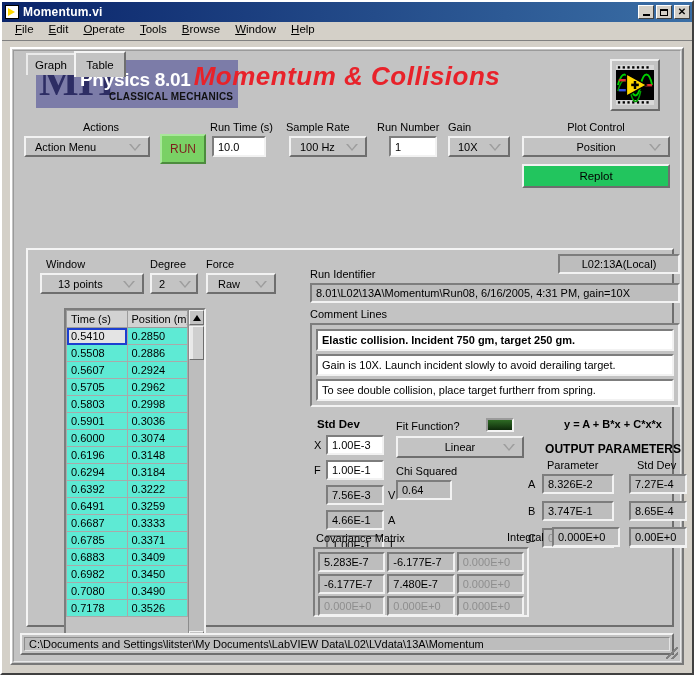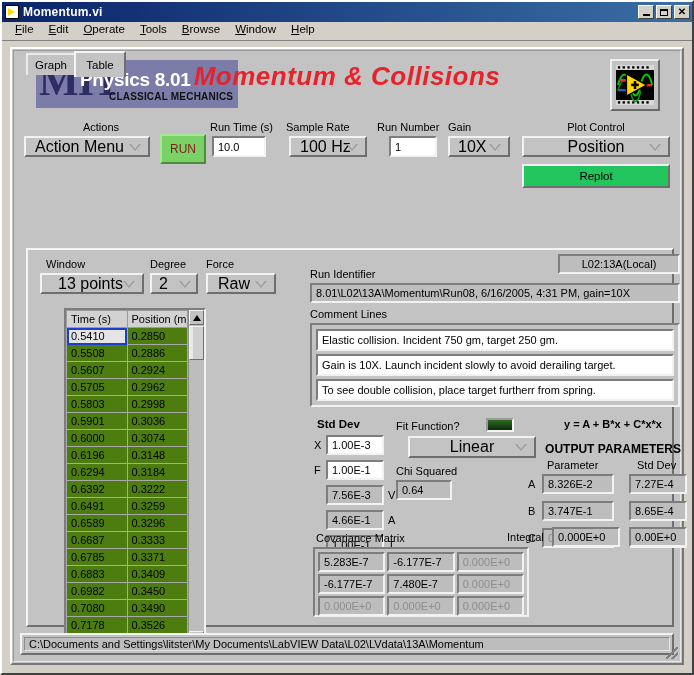--- a/index.html
+++ b/index.html
@@ -139,21 +139,21 @@
   
   .lbl { font-size: 11px; color: #000; white-space: nowrap; }
   .lbl-b { font-size: 11.5px; color: #000; font-weight: bold; white-space: nowrap; }
 
   .ring {
     background: #c3c3c3;
     border: 2px solid #f2f2f2;
     border-right-color: #6e6e6e; border-bottom-color: #6e6e6e;
     display: flex; align-items: center; justify-content: center;
     position: relative;
-    font-size: 16px; color: #000;
+    font-size: 11px; color: #000;
     height: 21px; cursor: default; text-align: right;
   }
   .ring .arrow {
     position: absolute; right: 7px; top: 50%;
     margin-top: -3px;
     width: 0; height: 0;
     border-left: 6px solid transparent;
     border-right: 6px solid transparent;
     border-top: 7px solid #9d9d9d;
   }
@@ -232,21 +232,21 @@
     background: #c3c3c3;
     border: 2px solid #7d7d7d;
     border-right-color: #f2f2f2; border-bottom-color: #f2f2f2;
   }
   .tbl { border-collapse: collapse; width: 100%; table-layout: fixed; }
   .tbl th, .tbl td {
     font-size: 11px; font-weight: normal; color: #000;
     height: 17px; padding: 0 0 0 4px;
     text-align: left;
     border: 1px solid #a9a9a9;
-    background: #4d7c0f;
+    background: #5eead4;
     overflow: hidden; white-space: nowrap;
   }
   .tbl th { background: #d2d2d2; border-color:#9c9c9c; }
   .tbl td.sel { outline: 2px solid #1c3fd0; outline-offset: -2px; background:#e4e4e4; }
 
   .vscroll {
     position: absolute; top: 0; right: 0; bottom: 0; width: 16px;
     background: #bdbdbd;
     border-left: 1px solid #8c8c8c;
   }
@@ -504,24 +504,20 @@
                   </tr>
                   <tr>
                     <td>0.6392</td>
                     <td>0.3222</td>
                   </tr>
                   <tr>
                     <td>0.6491</td>
                     <td>0.3259</td>
                   </tr>
                   <tr>
-                    <td>0.6589</td>
-                    <td>0.3296</td>
-                  </tr>
-                  <tr>
                     <td>0.6687</td>
                     <td>0.3333</td>
                   </tr>
                   <tr>
                     <td>0.6785</td>
                     <td>0.3371</td>
                   </tr>
                   <tr>
                     <td>0.6883</td>
                     <td>0.3409</td>
@@ -555,21 +551,21 @@
       <div class="lbl" style="position:absolute;left:282px;top:18px;">Run Identifier</div>
       <div class="field-g" style="position:absolute;left:530px;top:4px;width:122px;height:20px;justify-content:center;padding-left:0;">
         <span>L02:13A(Local)</span>
       </div>
       <div class="field-g" style="position:absolute;left:282px;top:33px;width:370px;height:20px;">
         <span>8.01\L02\13A\Momentum\Run08, 6/16/2005, 4:31 PM, gain=10X</span>
       </div>
 
       <div class="lbl" style="position:absolute;left:282px;top:58px;">Comment Lines</div>
       <div class="sunken" style="position:absolute;left:282px;top:73px;width:370px;height:84px;padding:4px;">
-        <div class="field-w" style="width:100%;height:22px;margin-bottom:3px;">
+        <div class="field-w" style="width:100%;height:22px;margin-bottom:3px;font-weight:bold;">
           <span>Elastic collision. Incident 750 gm, target 250 gm.</span>
         </div>
         <div class="field-w" style="width:100%;height:22px;margin-bottom:3px;">
           <span>Gain is 10X. Launch incident slowly to avoid derailing target.</span>
         </div>
         <div class="field-w" style="width:100%;height:22px;">
           <span>To see double collision, place target furtherr from spring.</span>
         </div>
       </div>
 
@@ -592,21 +588,21 @@
               <span>4.66E-1</span>
             </div>
             <div class="lbl" style="position: absolute; left: 360px; top: 289px;">T</div>
             <div class="field-g" style="position: absolute; left: 298px; top: 285px; width: 58px; height: 20px;">
               <span>1.00E-1</span>
             </div>
           </div>
 
       <div class="lbl" style="position:absolute;left:368px;top:170px;">Fit Function?</div>
       <div class="led" style="position:absolute;left:458px;top:168px;"></div>
-      <div class="ring" style="position:absolute;left:380px;top:186px;width:128px;height:22px;">
+      <div class="ring" style="position:absolute;left:368px;top:186px;width:128px;height:22px;">
         <span>Linear</span>
         <span class="arrow"></span>
       </div>
       <div class="lbl" style="position:absolute;left:368px;top:215px;">Chi Squared</div>
       <div class="field-g" style="position:absolute;left:368px;top:230px;width:56px;height:20px;">
         <span>0.64</span>
       </div>
 
       <div class="lbl-b" style="position:absolute;left:510px;top:168px;width:150px;text-align:center;font-size:11px;">y = A + B*x + C*x*x</div>
       <div class="lbl-b" style="position:absolute;left:505px;top:192px;width:160px;text-align:center;font-size:12px;">OUTPUT PARAMETERS</div>

